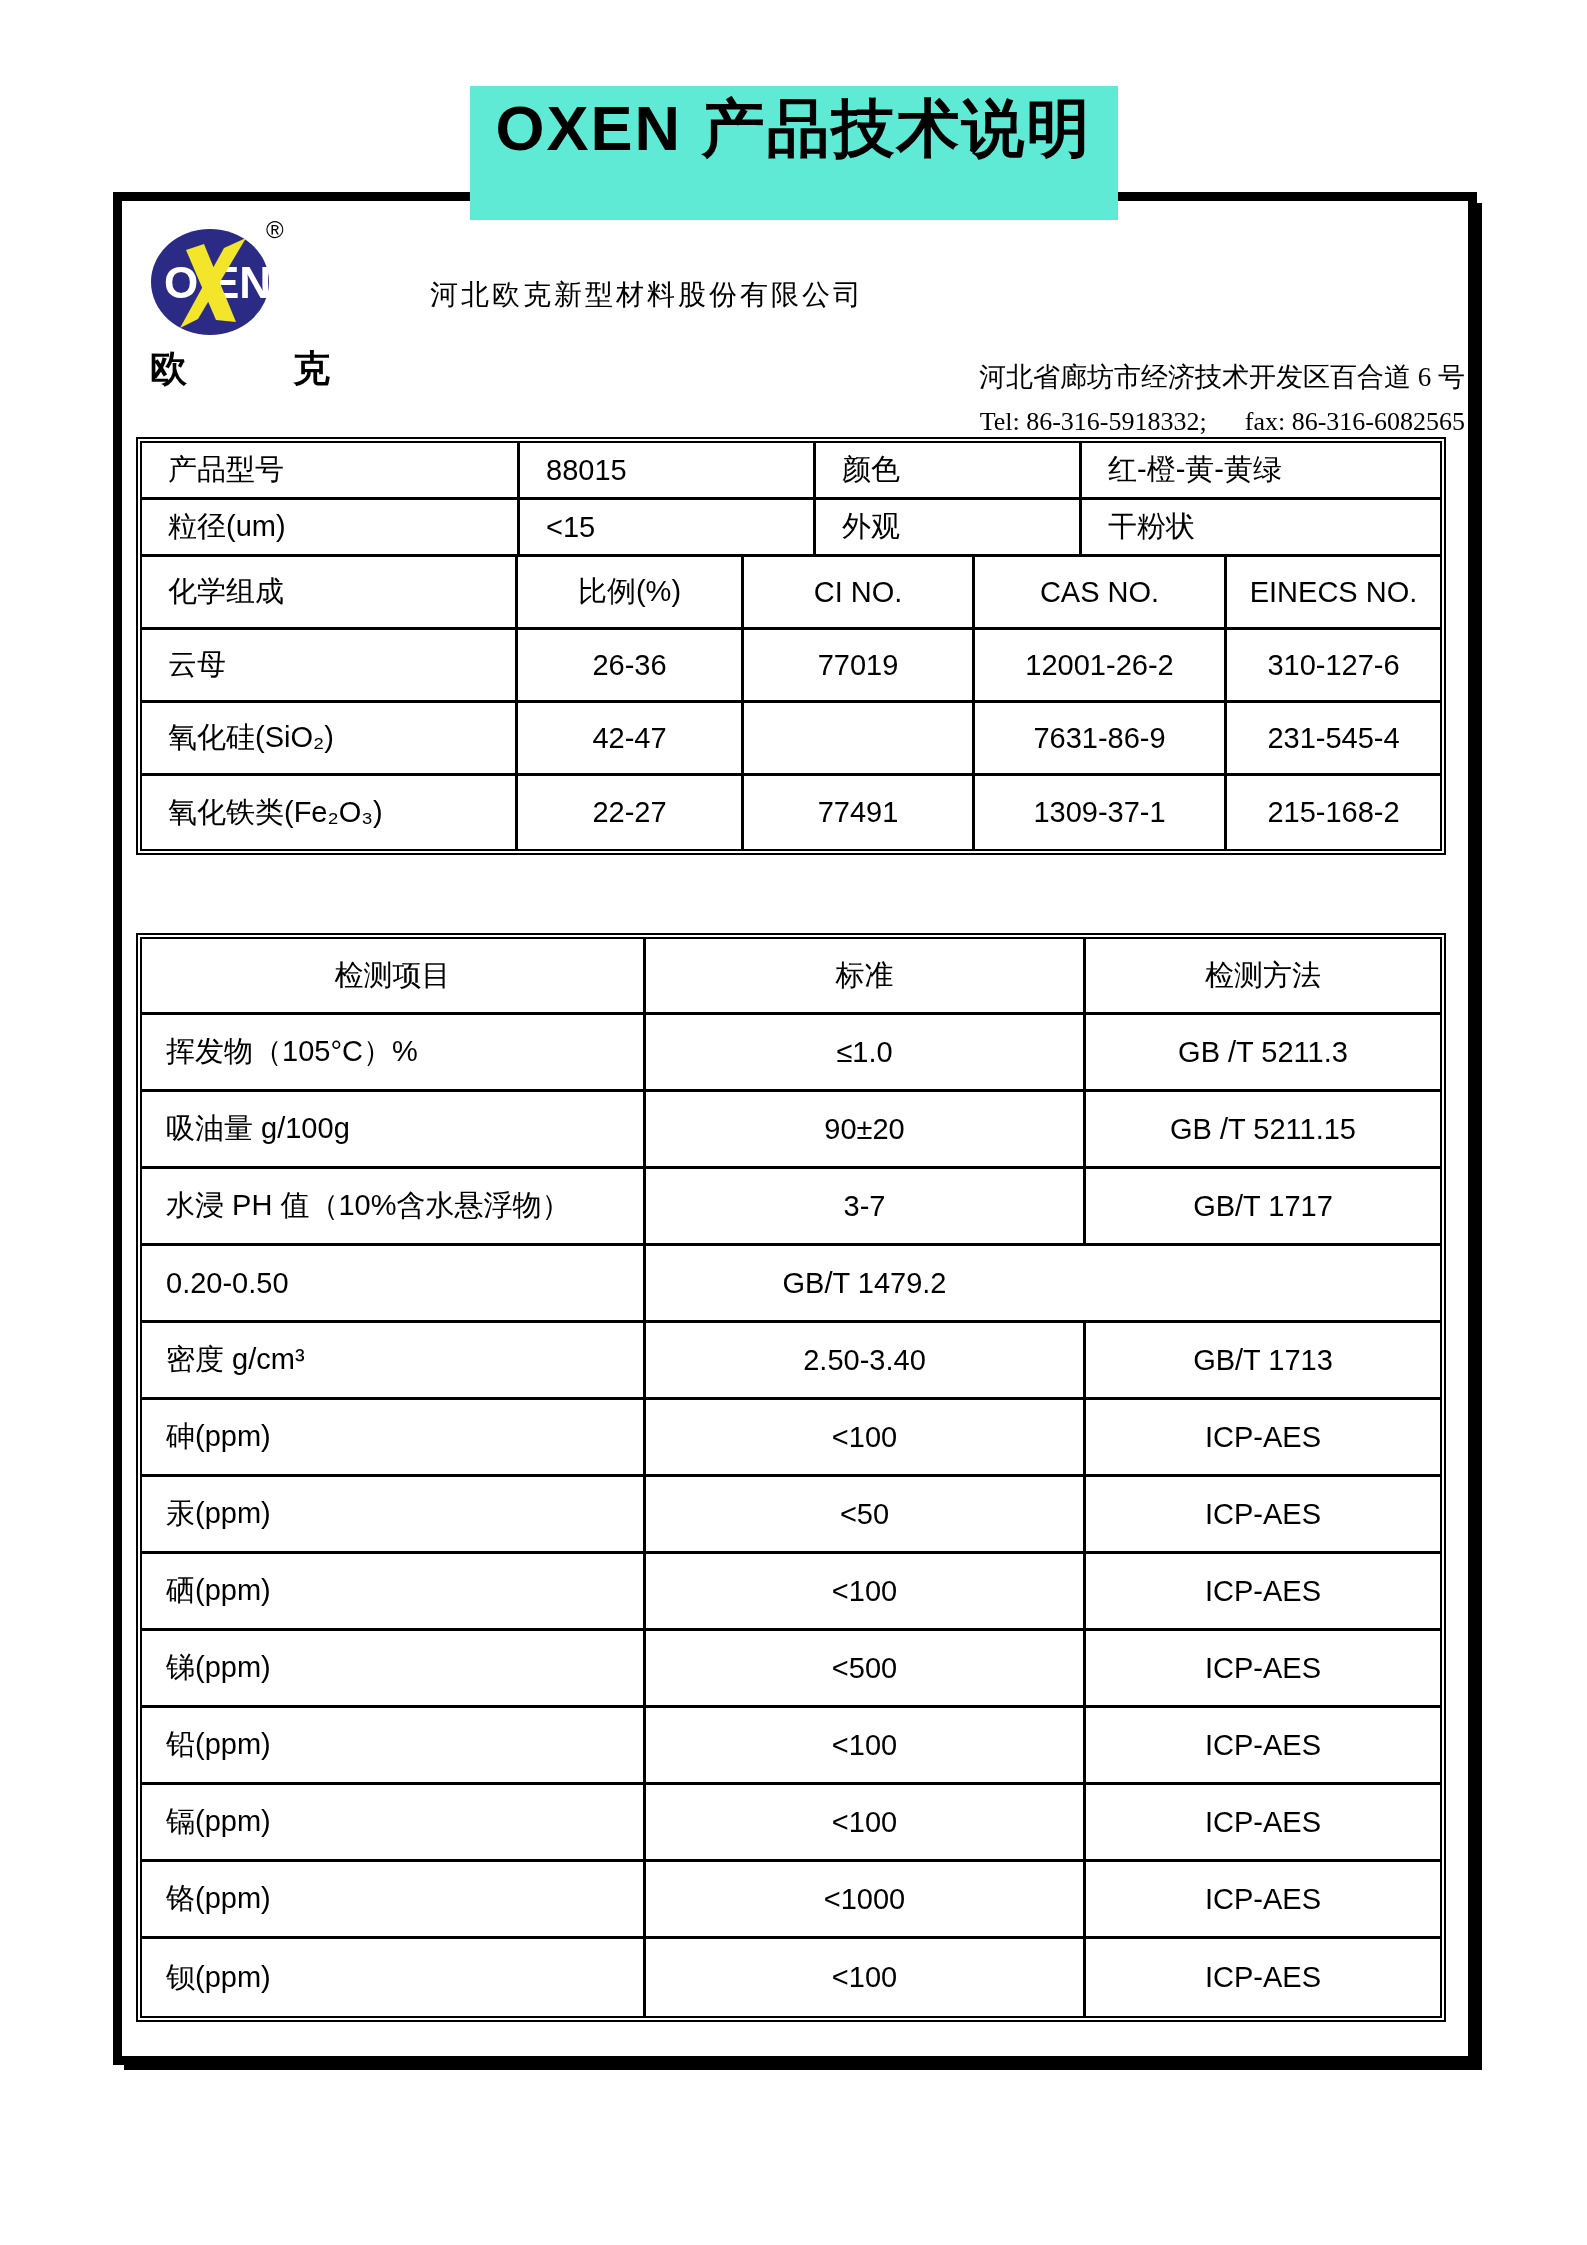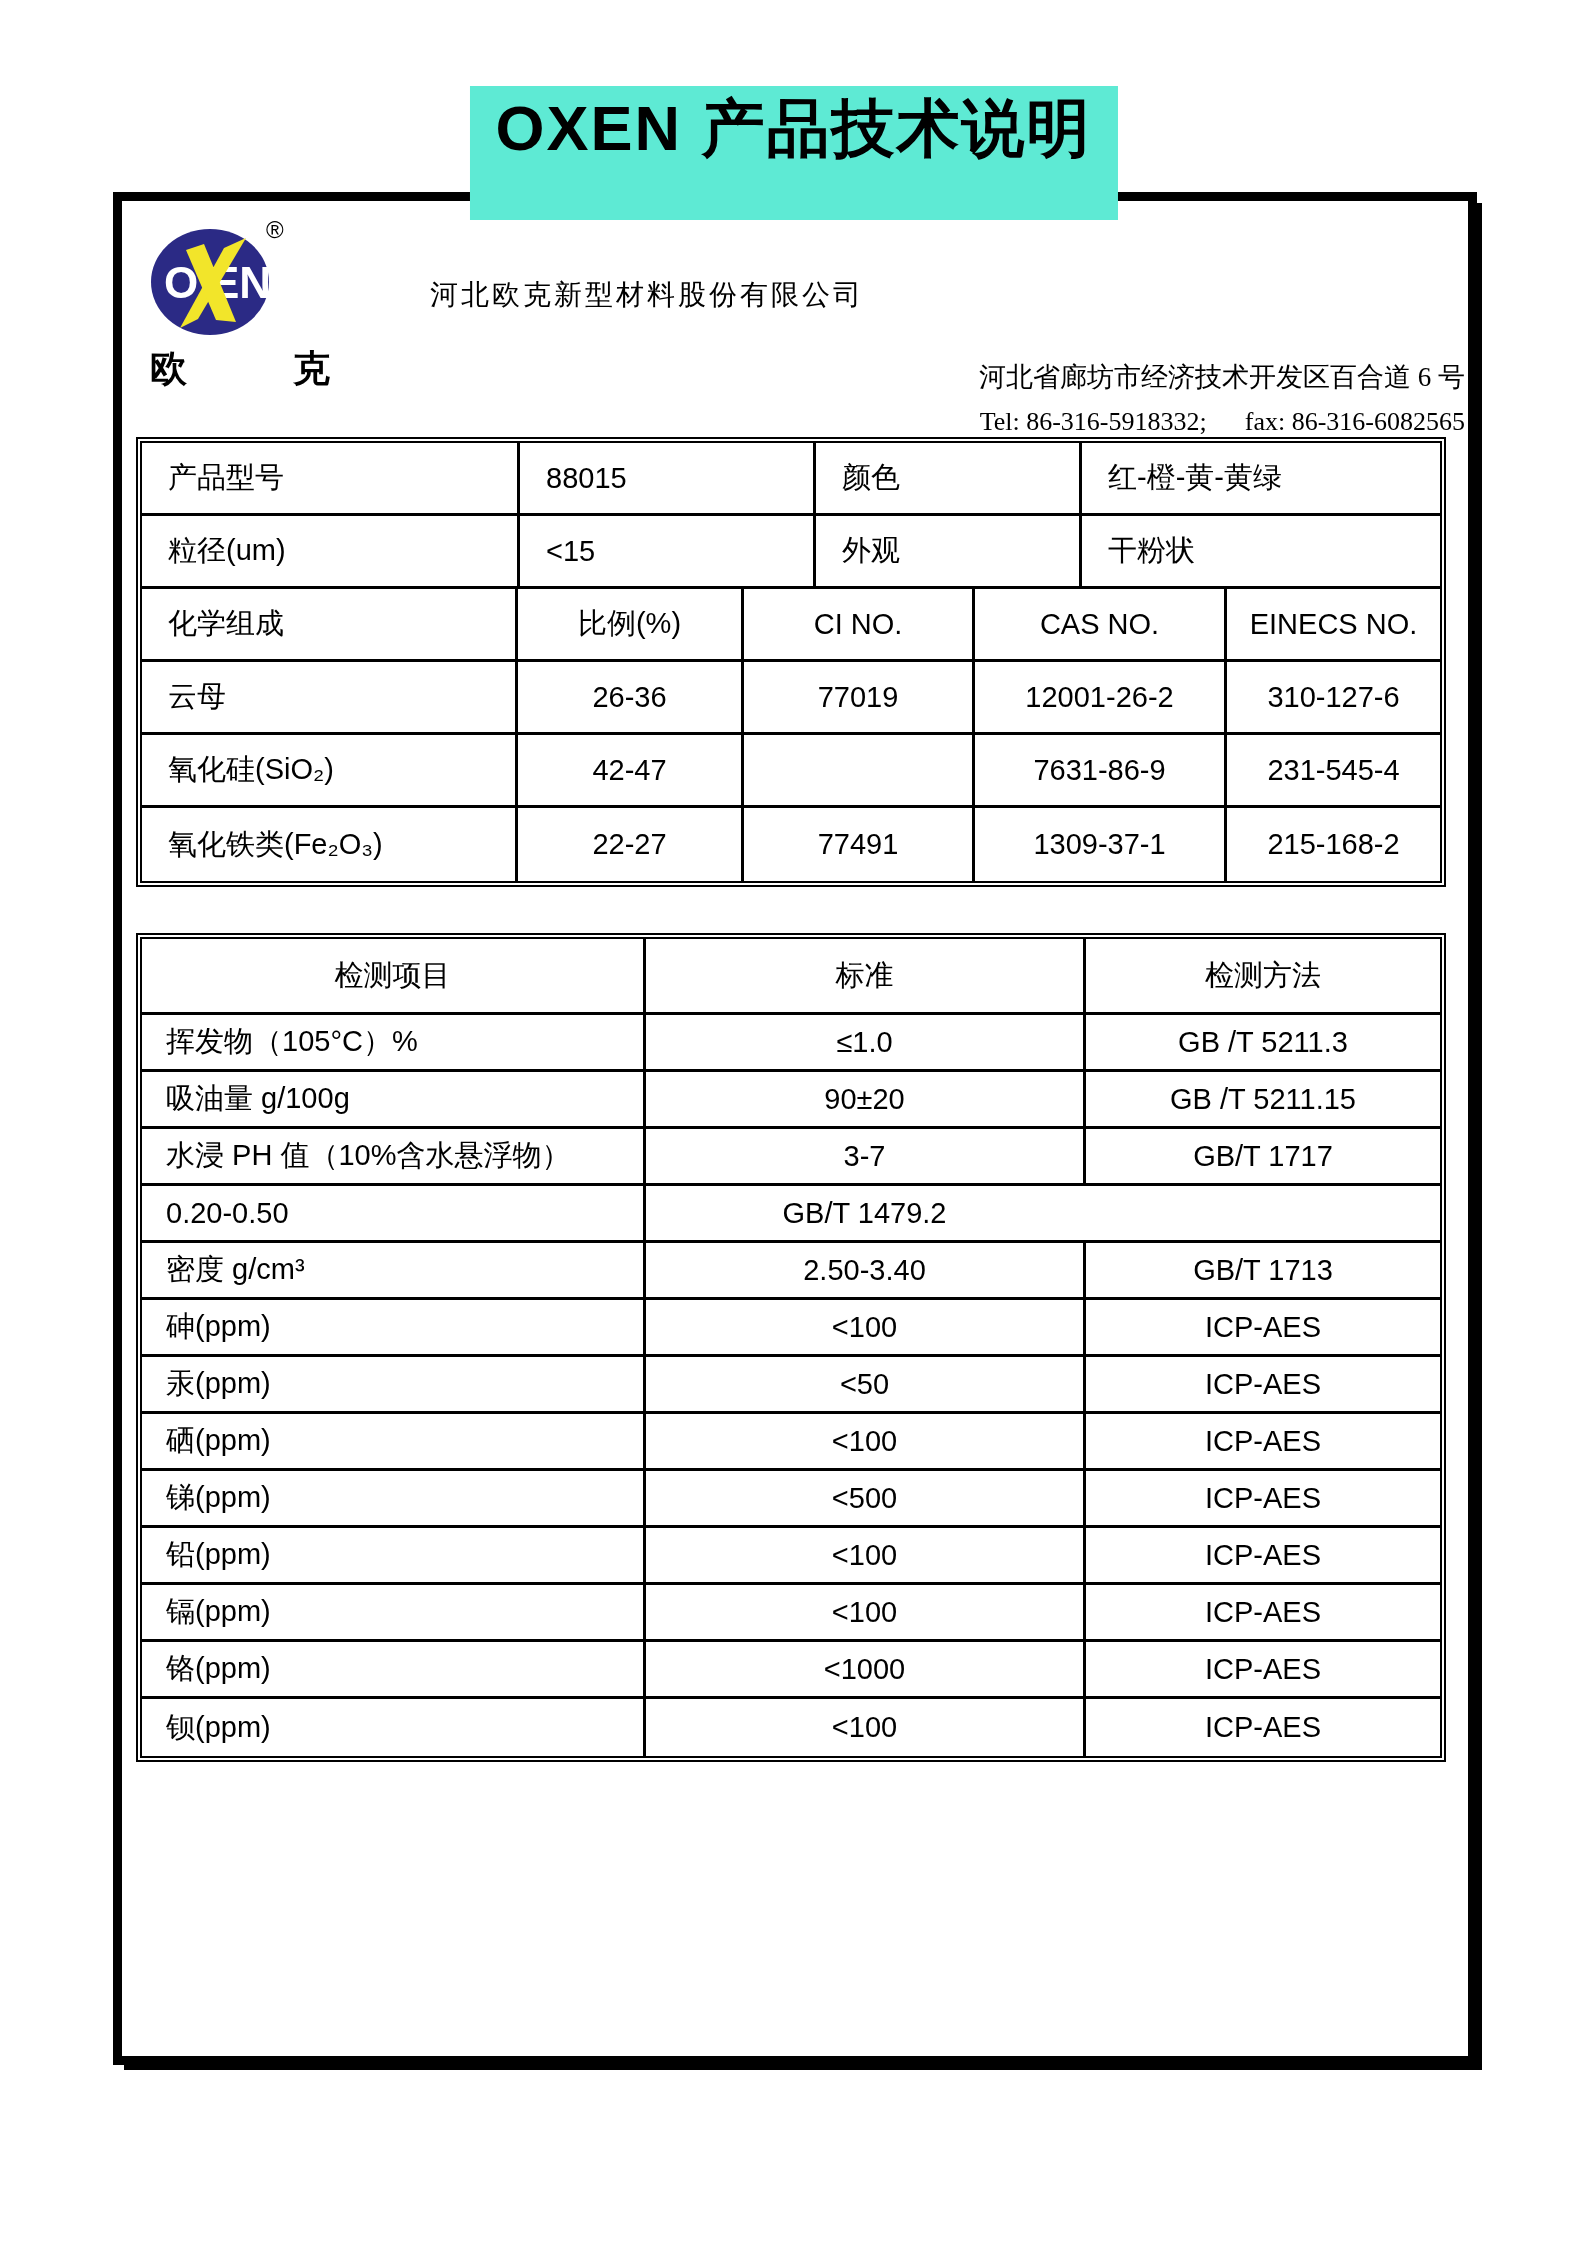--- a/index.html
+++ b/index.html
@@ -69,26 +69,26 @@
   }
   .g-table .rows { display: contents; }
   .trow { display: grid; border-bottom: 3px solid #000; }
   .g-table > .rows:last-child > .trow:last-child { border-bottom: none; }
   .tcell {
     display: flex; align-items: center; justify-content: center;
     text-align: center; overflow: hidden; white-space: nowrap;
   }
   .tcell + .tcell { border-left: 3px solid #000; }
   
-  .row4 { grid-template-columns: 375px 296px 266px 1fr; height: 73px; }
+  .row4 { grid-template-columns: 375px 296px 266px 1fr; height: 57px; }
   .row4 .tcell { justify-content: flex-start; text-align: left; padding-left: 26px; }
   .row5 { grid-template-columns: 373px 226px 231px 252px 1fr; height: 73px; }
   .row5 .tcell:first-child { justify-content: flex-start; text-align: left; padding-left: 26px; }
   
-  .rowt { grid-template-columns: 501px 440px 1fr; height: 57px; }
+  .rowt { grid-template-columns: 501px 440px 1fr; height: 77px; }
   .rowt .tcell:first-child { justify-content: flex-start; text-align: left; padding-left: 24px; }
   .rowt.thead { height: 76px; }
   .rowt.thead .tcell:first-child { justify-content: center; text-align: center; padding-left: 0; }
   #product-table { top: 437px; }
   #test-table { top: 933px; }
 </style>
 </head>
 <body>
 
 <div class="page">

